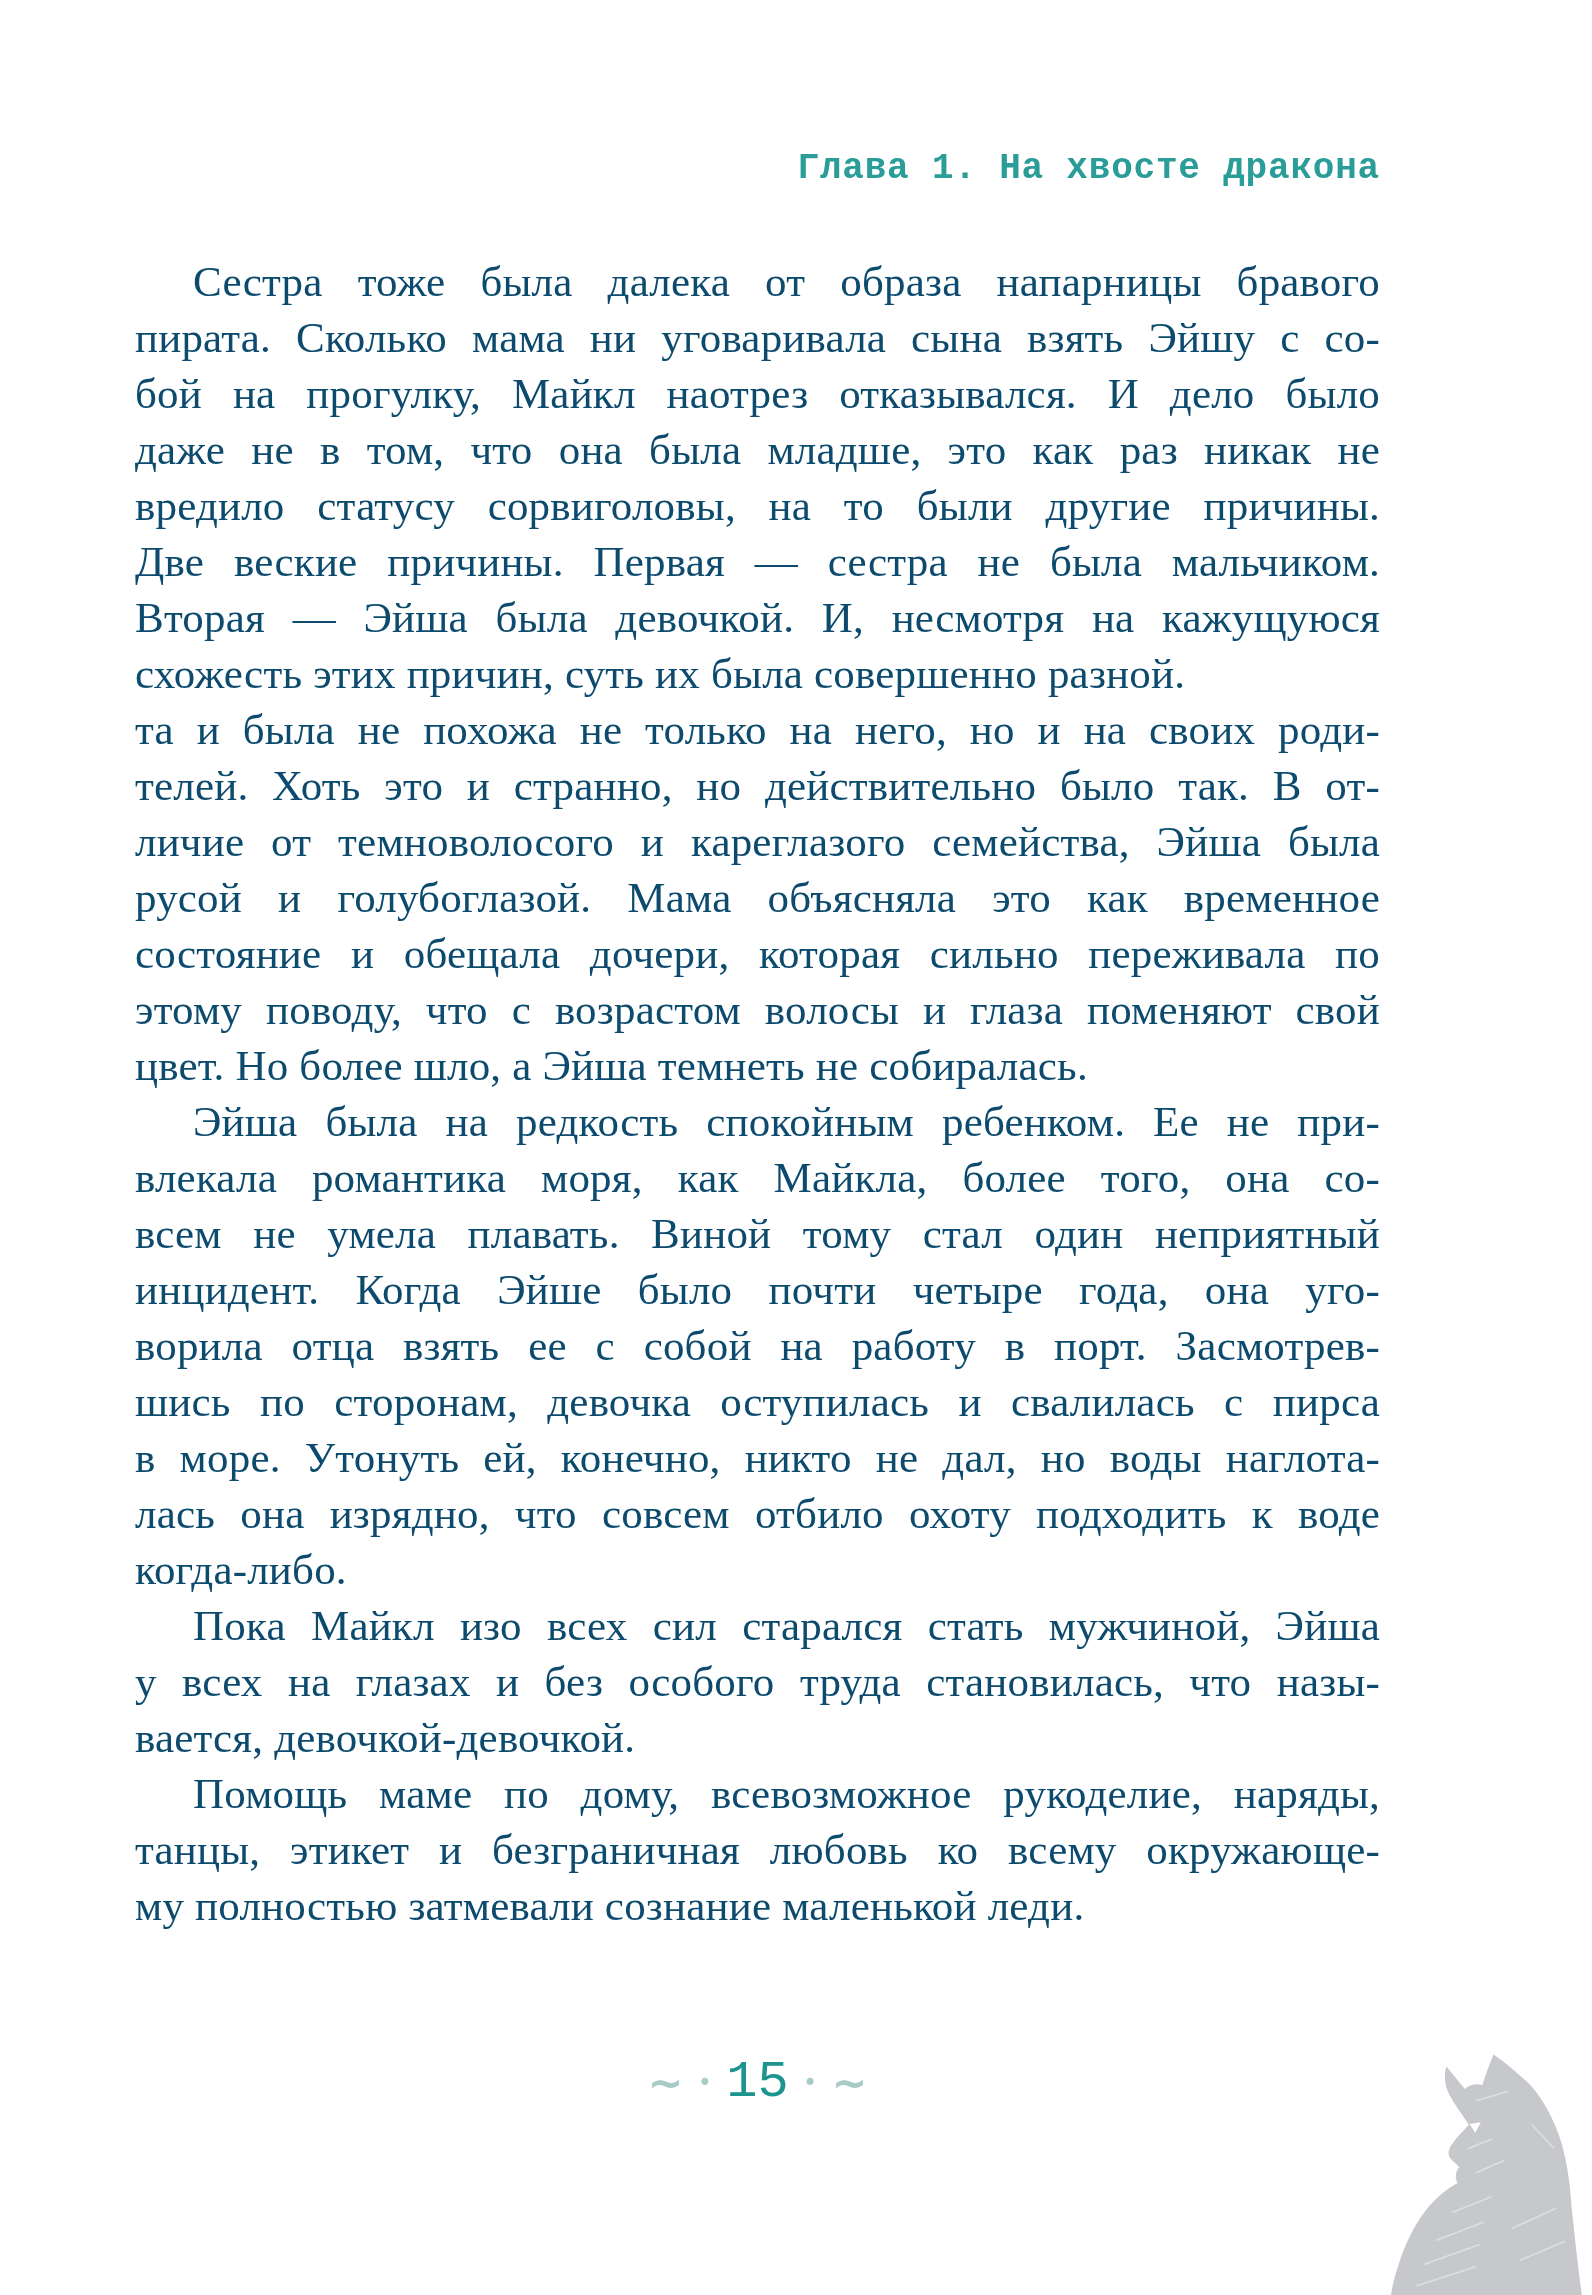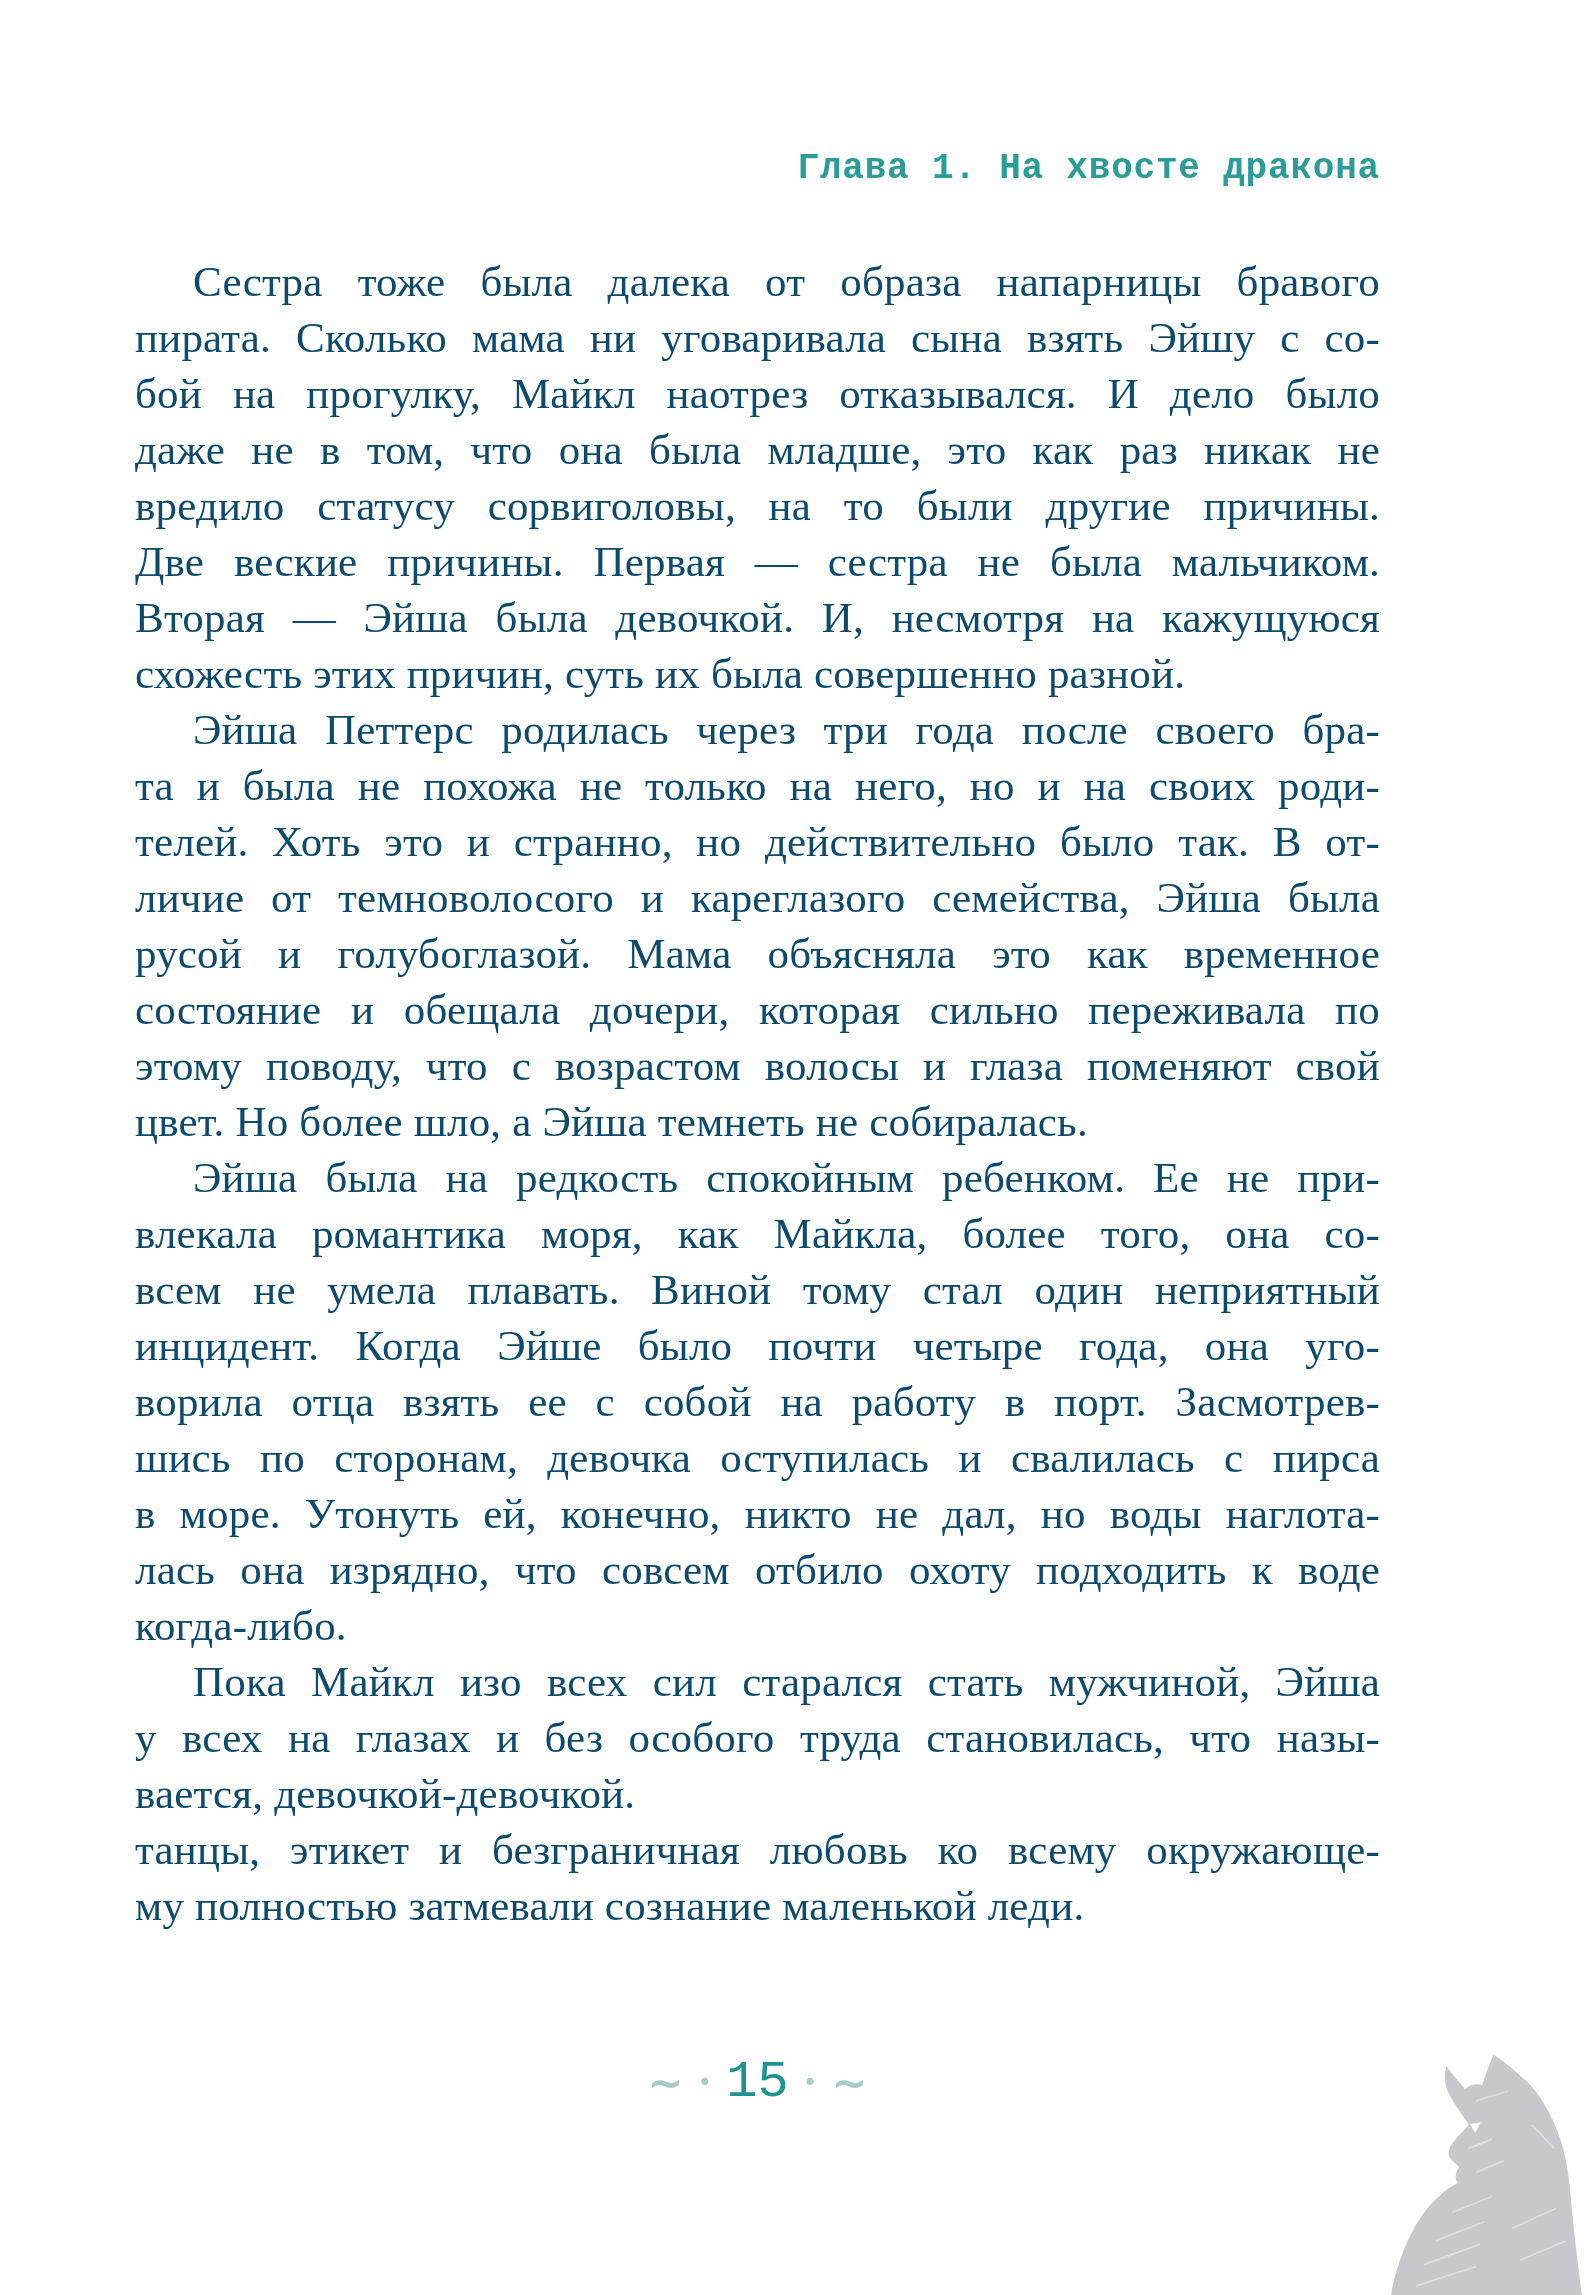--- a/index.html
+++ b/index.html
@@ -93,40 +93,40 @@
 
   <div class="body-text">
     <div class="line indent">Сестра тоже была далека от образа напарницы бравого</div>
     <div class="line">пирата. Сколько мама ни уговаривала сына взять Эйшу с со-</div>
     <div class="line">бой на прогулку, Майкл наотрез отказывался. И дело было</div>
     <div class="line">даже не в том, что она была младше, это как раз никак не</div>
     <div class="line">вредило статусу сорвиголовы, на то были другие причины.</div>
     <div class="line">Две веские причины. Первая — сестра не была мальчиком.</div>
     <div class="line">Вторая — Эйша была девочкой. И, несмотря на кажущуюся</div>
     <div class="line last">схожесть этих причин, суть их была совершенно разной.</div>
-    <div class="line indent">Эйша Петтерс родилась через три года после своего бра-</div>
     <div class="line">та и была не похожа не только на него, но и на своих роди-</div>
     <div class="line">телей. Хоть это и странно, но действительно было так. В от-</div>
     <div class="line">личие от темноволосого и кареглазого семейства, Эйша была</div>
     <div class="line">русой и голубоглазой. Мама объясняла это как временное</div>
     <div class="line">состояние и обещала дочери, которая сильно переживала по</div>
     <div class="line">этому поводу, что с возрастом волосы и глаза поменяют свой</div>
     <div class="line last">цвет. Но более шло, а Эйша темнеть не собиралась.</div>
     <div class="line indent">Эйша была на редкость спокойным ребенком. Ее не при-</div>
     <div class="line">влекала романтика моря, как Майкла, более того, она со-</div>
     <div class="line">всем не умела плавать. Виной тому стал один неприятный</div>
     <div class="line">инцидент. Когда Эйше было почти четыре года, она уго-</div>
     <div class="line">ворила отца взять ее с собой на работу в порт. Засмотрев-</div>
     <div class="line">шись по сторонам, девочка оступилась и свалилась с пирса</div>
     <div class="line">в море. Утонуть ей, конечно, никто не дал, но воды наглота-</div>
     <div class="line">лась она изрядно, что совсем отбило охоту подходить к воде</div>
     <div class="line last">когда-либо.</div>
     <div class="line indent">Пока Майкл изо всех сил старался стать мужчиной, Эйша</div>
     <div class="line">у всех на глазах и без особого труда становилась, что назы-</div>
     <div class="line last">вается, девочкой-девочкой.</div>
+    <div class="line indent">Помощь маме по дому, всевозможное рукоделие, наряды,</div>
     <div class="line">танцы, этикет и безграничная любовь ко всему окружающе-</div>
     <div class="line last">му полностью затмевали сознание маленькой леди.</div>
   </div>
 
   <div class="footer">
     <span class="orn-tilde">~</span>
     <span class="orn-dot">•</span>
     <span class="pagenum">15</span>
     <span class="orn-dot">•</span>
     <span class="orn-tilde">~</span>

